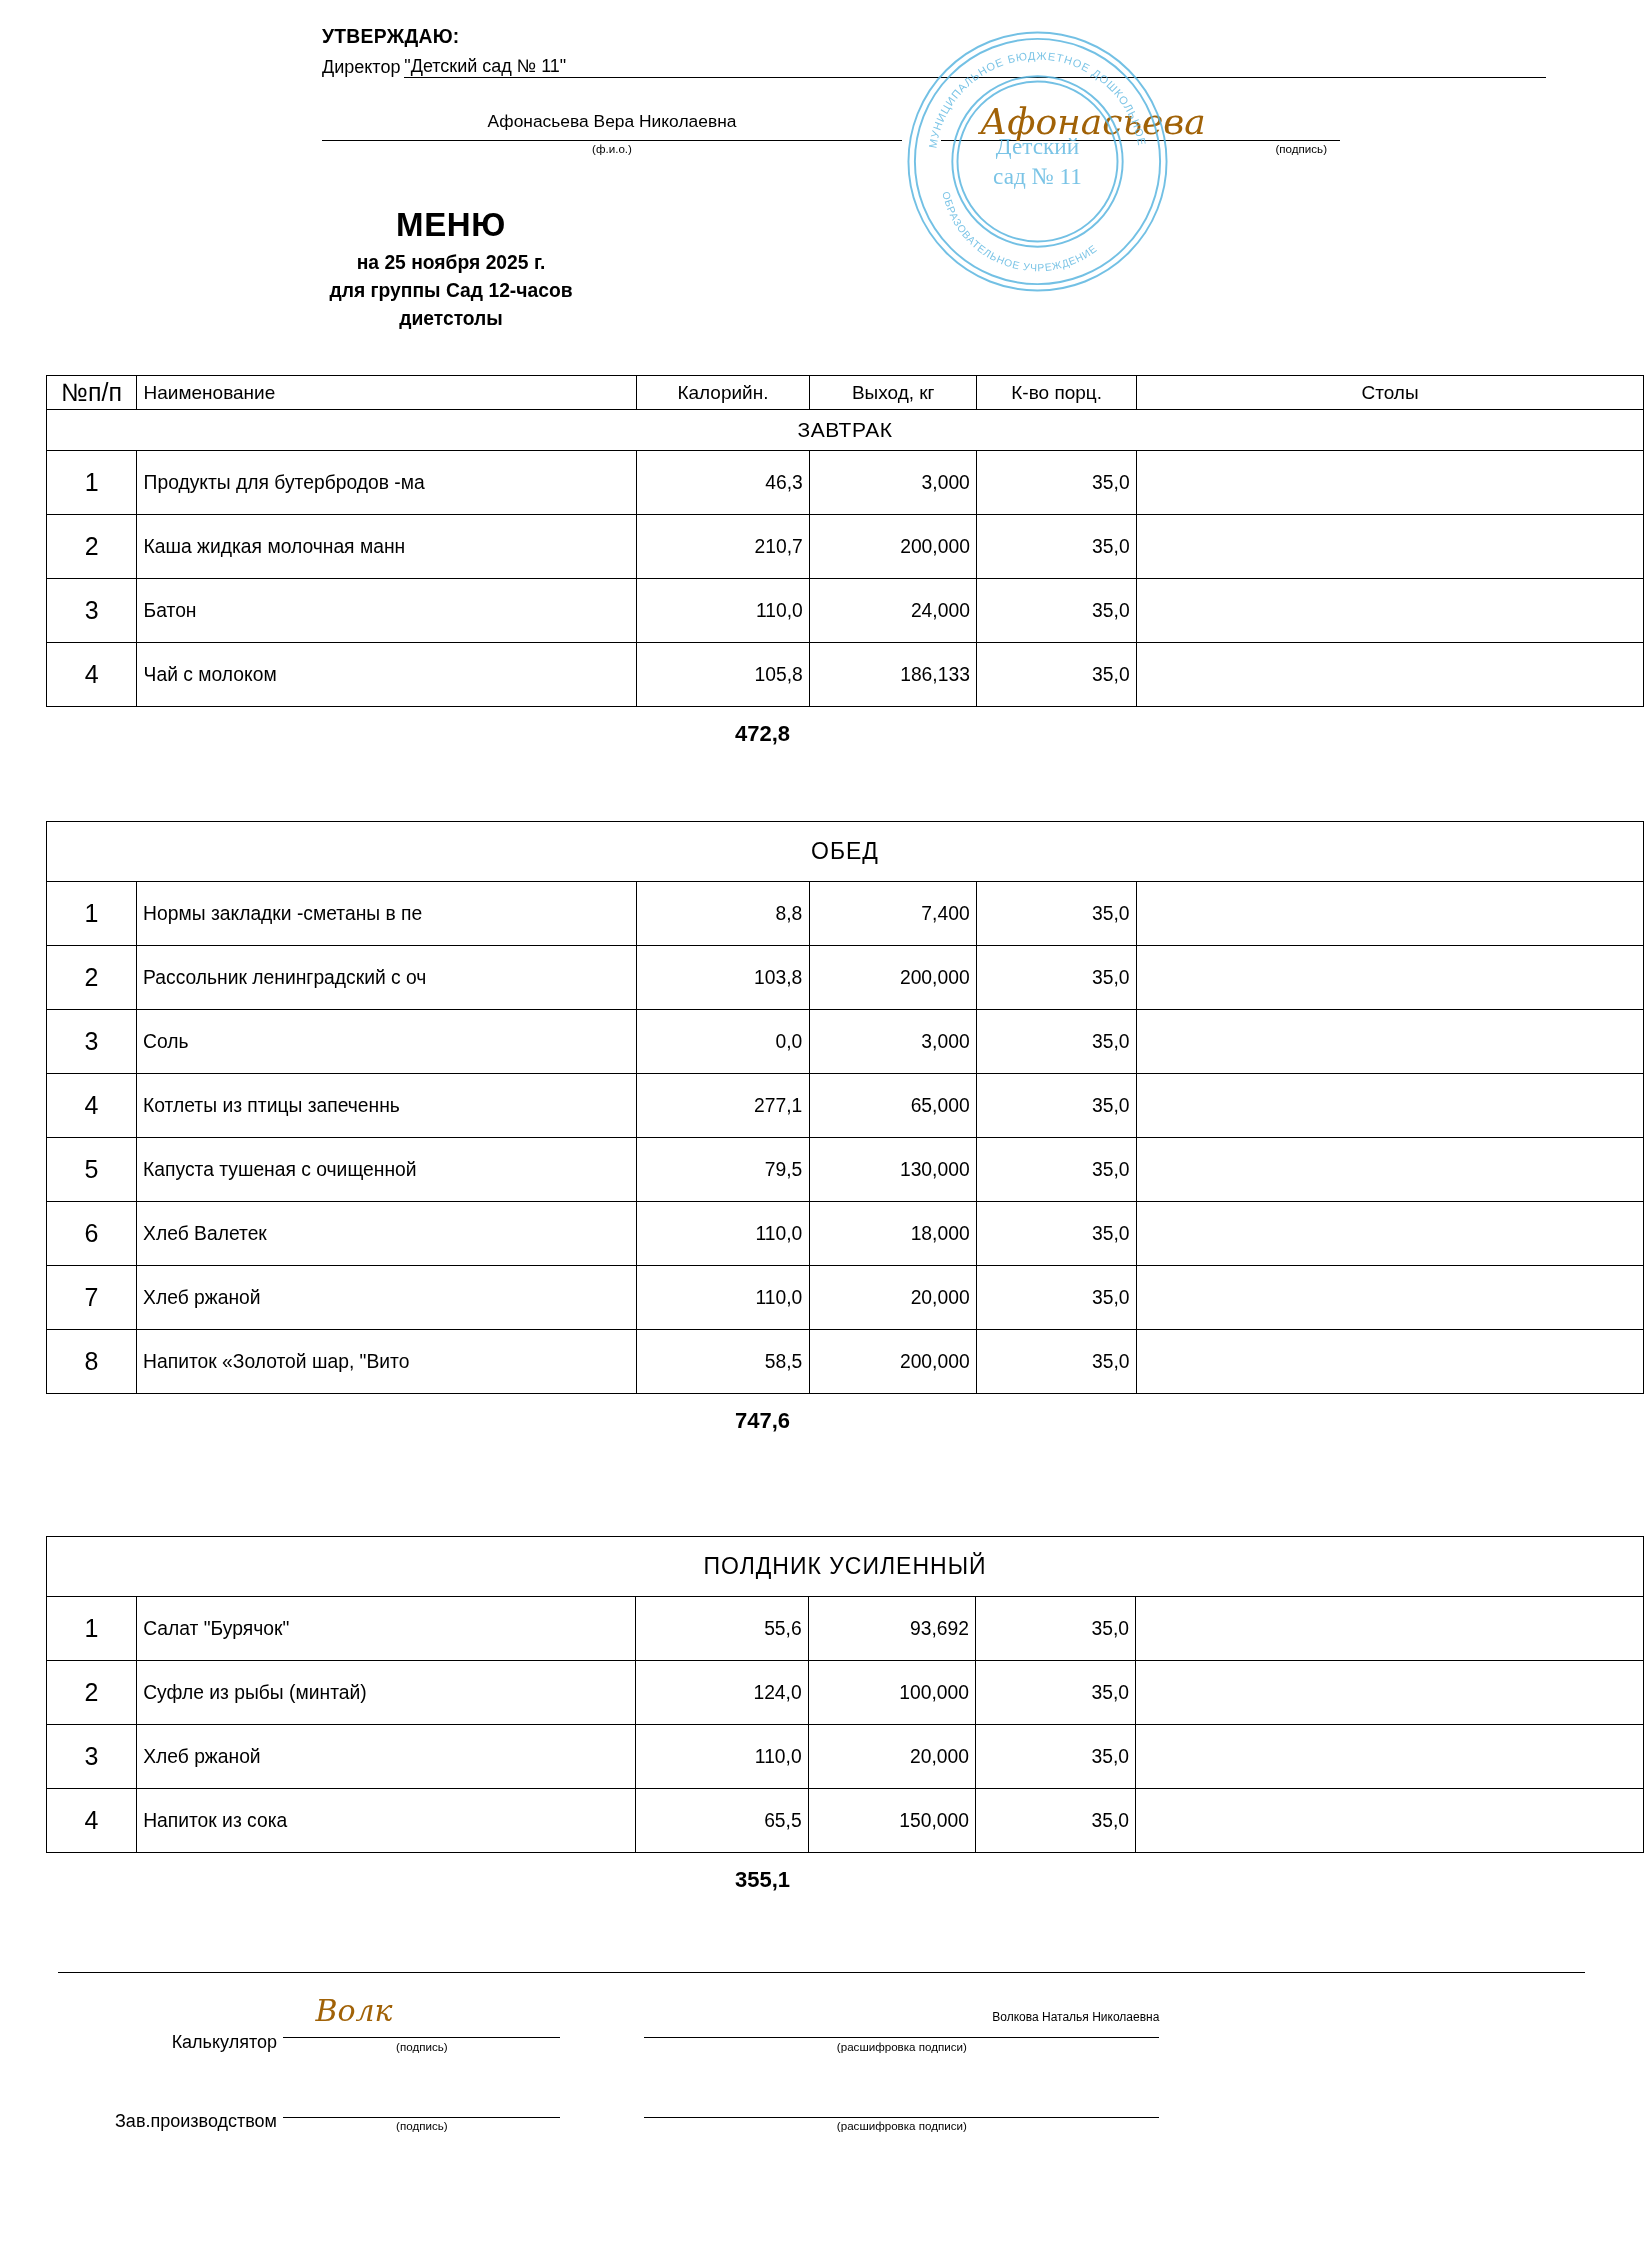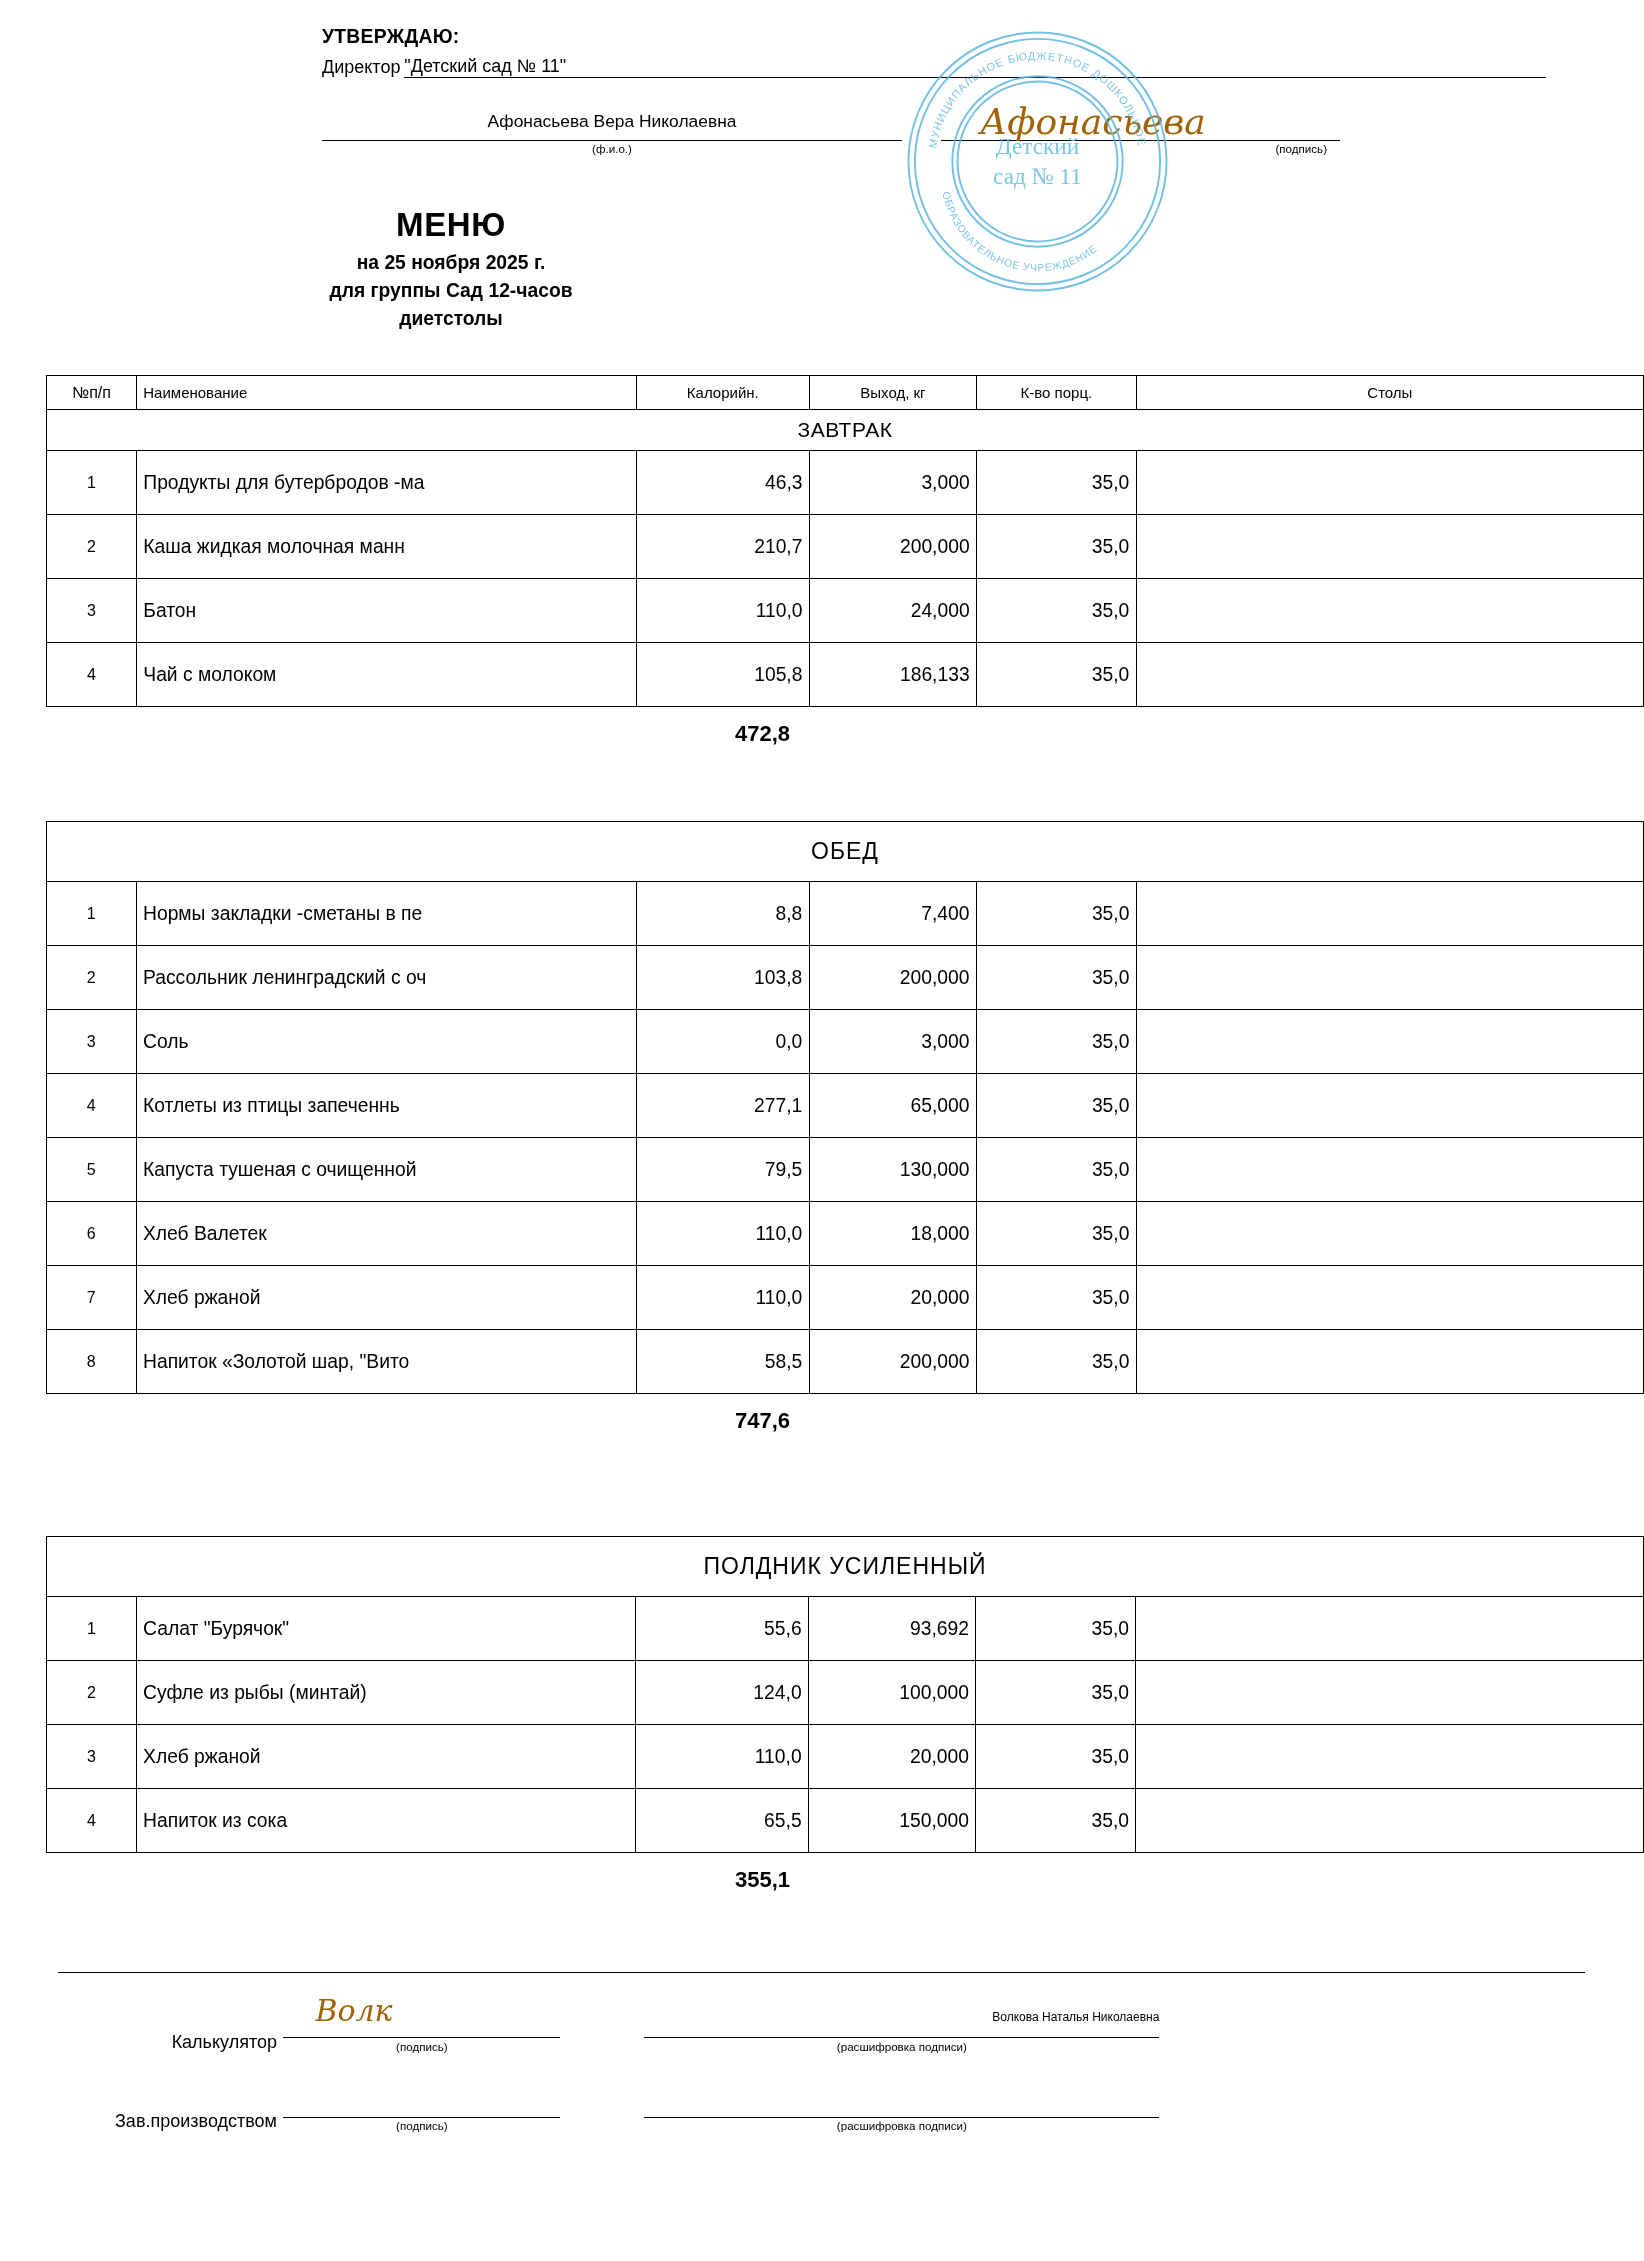--- a/index.html
+++ b/index.html
@@ -119,28 +119,28 @@
     table-layout: fixed;
     font-size: 19.3px;
   }
   table.menu td, table.menu th {
     border: 1.3px solid #000;
     padding: 0 6.4px;
     vertical-align: middle;
     font-weight: normal;
     background: #fff;
   }
-  .c-num   { width: 77px; text-align: center; font-size: 16px; margin-left: 36px; }
+  .c-num   { width: 77px; text-align: center; font-size: 25px; margin-left: 36px; }
   .c-name  { width: 490px; text-align: left; overflow: hidden; white-space: nowrap; }
   .c-cal   { width: 161px; text-align: right; }
   .c-out   { width: 155px; text-align: right; }
   .c-port  { width: 148px; text-align: right; }
   .c-tab   { width: 502px; text-align: center; }
 
-  thead td { font-size: 15px; height: 33px; }
+  thead td { font-size: 19px; height: 33px; }
   tbody td { height: 63px; }
 
   .section-head td {
     text-align: center;
     font-weight: bold;
     font-size: 21px;
     letter-spacing: 0.6px;
     height: 40px;
     background: #e8e8e8;
   }

